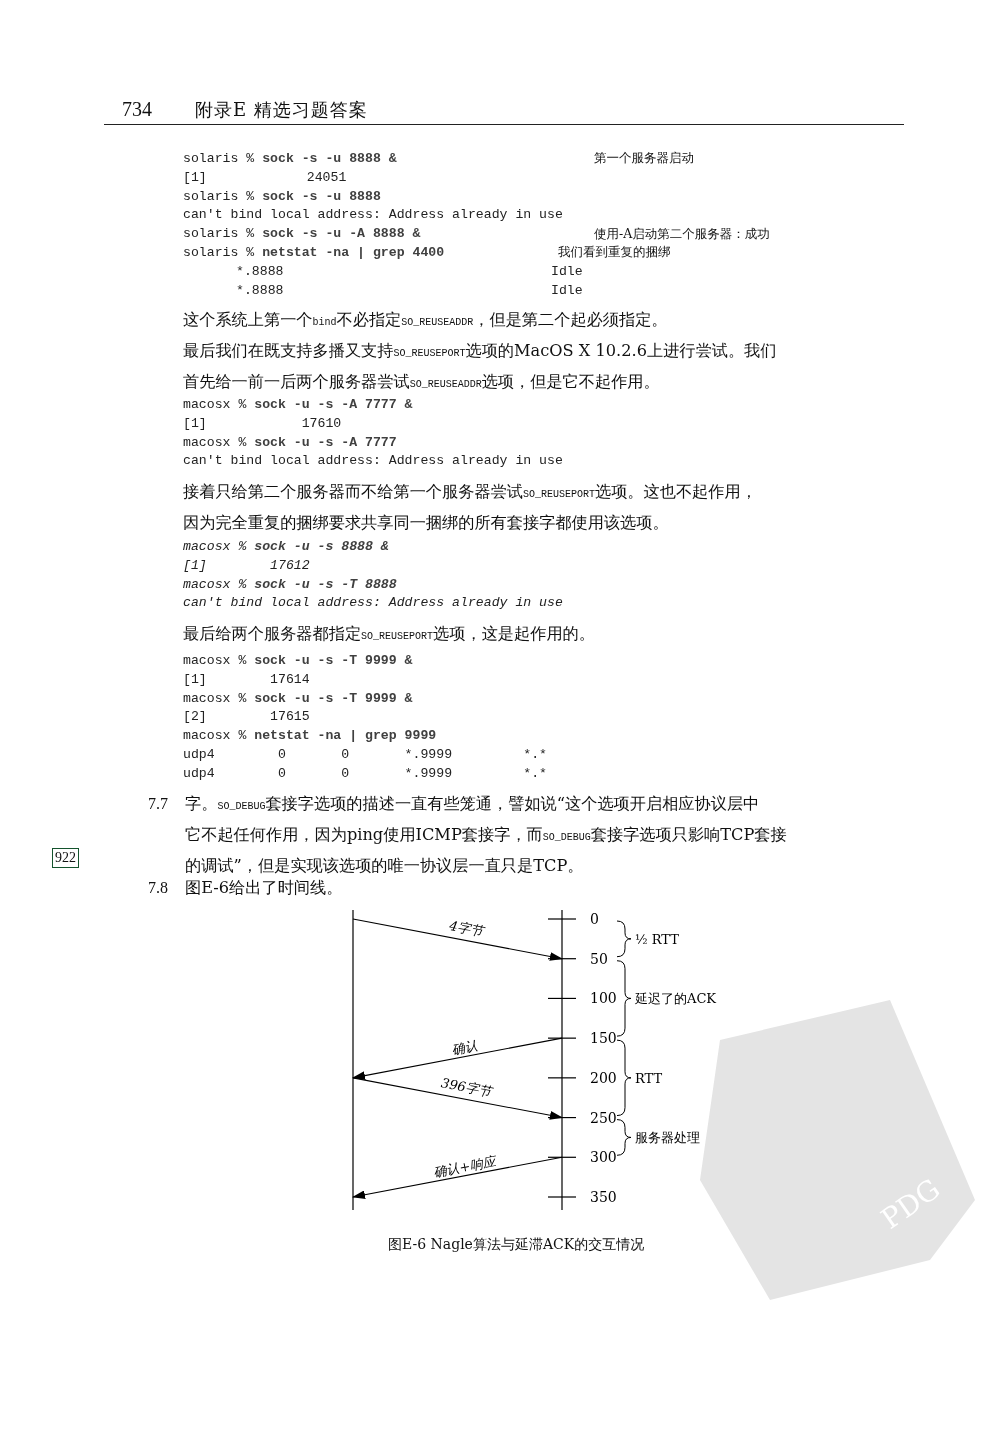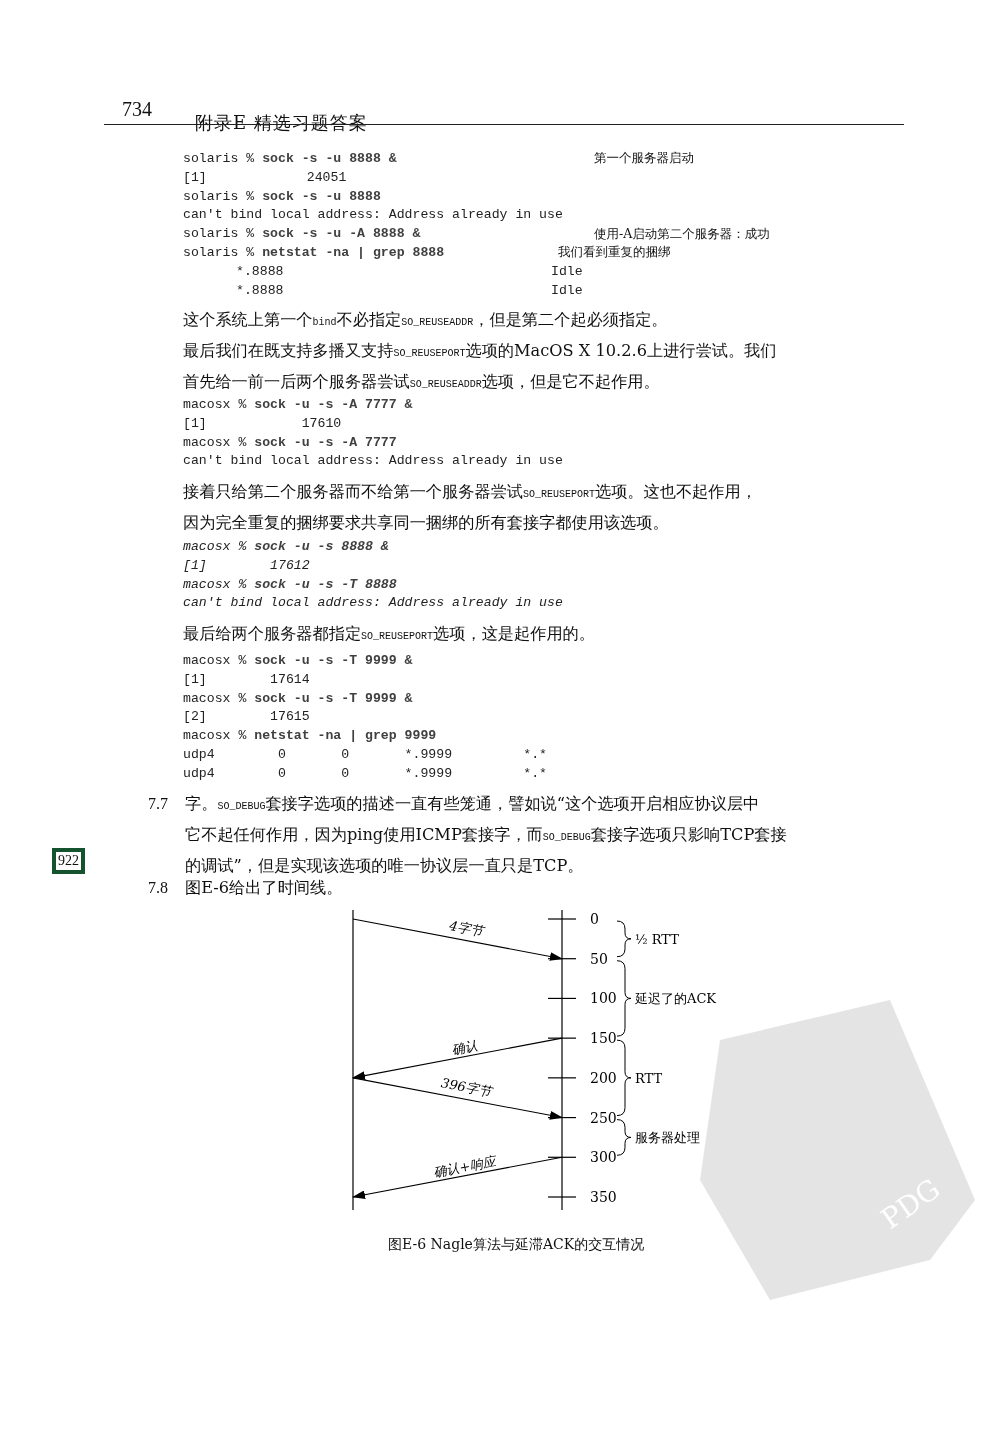--- a/index.html
+++ b/index.html
@@ -1,44 +1,44 @@
 <!DOCTYPE html>
 <html><head>
 <meta charset="utf-8">
 <style>
   html,body{margin:0;padding:0;background:#fff;}
   body{width:983px;height:1447px;position:relative;overflow:hidden;color:#111;font-family:"DejaVu Serif",serif;}
   .abs{position:absolute;white-space:nowrap;}
   .hdr-num{left:122px;top:98px;font-size:20px;font-family:"Liberation Serif",serif;}
-  .hdr-title{left:195px;top:111px;font-size:18px;letter-spacing:1px;}
+  .hdr-title{left:195px;top:98px;font-size:18px;letter-spacing:1px;}
   .hdr-rule{left:104px;top:124px;width:800px;height:1px;background:#222;}
   .code{font-family:"Liberation Mono",monospace;font-size:13.2px;color:#222;line-height:18.8px;}
   .code b{font-weight:bold;color:#404040;}
   .note{font-size:12.5px;}
   .para{font-size:16.2px;line-height:28px;}
   .mono-inl{font-family:"Liberation Mono",monospace;font-size:10px;}
   .numlbl{font-family:"Liberation Serif",serif;font-size:16px;margin-left:10px;}
-  .boxed{left:52px;top:848px;border:4px solid #14532d;padding:0 2px;font-size:14px;font-family:"Liberation Serif",serif;line-height:18px;}
+  .boxed{left:52px;top:848px;border:1px solid #14532d;padding:0 2px;font-size:14px;font-family:"Liberation Serif",serif;line-height:18px;}
   .caption{left:388px;top:1236px;font-size:14px;}
   svg text{font-family:"DejaVu Serif",serif;}
 </style>
 </head>
 <body>
 
 <div class="abs hdr-num">734</div>
 <div class="abs hdr-title">附录E  精选习题答案</div>
 <div class="abs hdr-rule"></div>
 
 <div class="abs code" style="left:183px;top:150px;">
   <div><span>solaris % </span><b>sock -s -u 8888 &amp;</b></div>
   <div><span>[1]</span><span style="margin-left:100px">24051</span></div>
   <div><span>solaris % </span><b>sock -s -u 8888</b></div>
   <div>can't bind local address: Address already in use</div>
   <div><span>solaris % </span><b>sock -s -u -A 8888 &amp;</b></div>
-  <div><span>solaris % </span><b>netstat -na | grep 8888</b></div>
+  <div><span>solaris % </span><b>netstat -na | grep 4400</b></div>
   <div><span style="margin-left:53px">*.8888</span><span style="position:absolute;left:368px">Idle</span></div>
   <div><span style="margin-left:53px">*.8888</span><span style="position:absolute;left:368px">Idle</span></div>
 </div>
 <div class="abs note" style="left:594px;top:150px;">第一个服务器启动</div>
 <div class="abs note" style="left:594px;top:226px;">使用-A启动第二个服务器：成功</div>
 <div class="abs note" style="left:558px;top:244px;">我们看到重复的捆绑</div>
 
 <div class="abs para" style="left:183px;top:306px;">
   <div><span>这个系统上第一个</span><span class="mono-inl">bind</span><span>不必指定</span><span class="mono-inl">SO_REUSEADDR</span><span>，但是第二个起必须指定。</span></div>
   <div><span>最后我们在既支持多播又支持</span><span class="mono-inl">SO_REUSEPORT</span><span>选项的MacOS X 10.2.6上进行尝试。我们</span></div>

